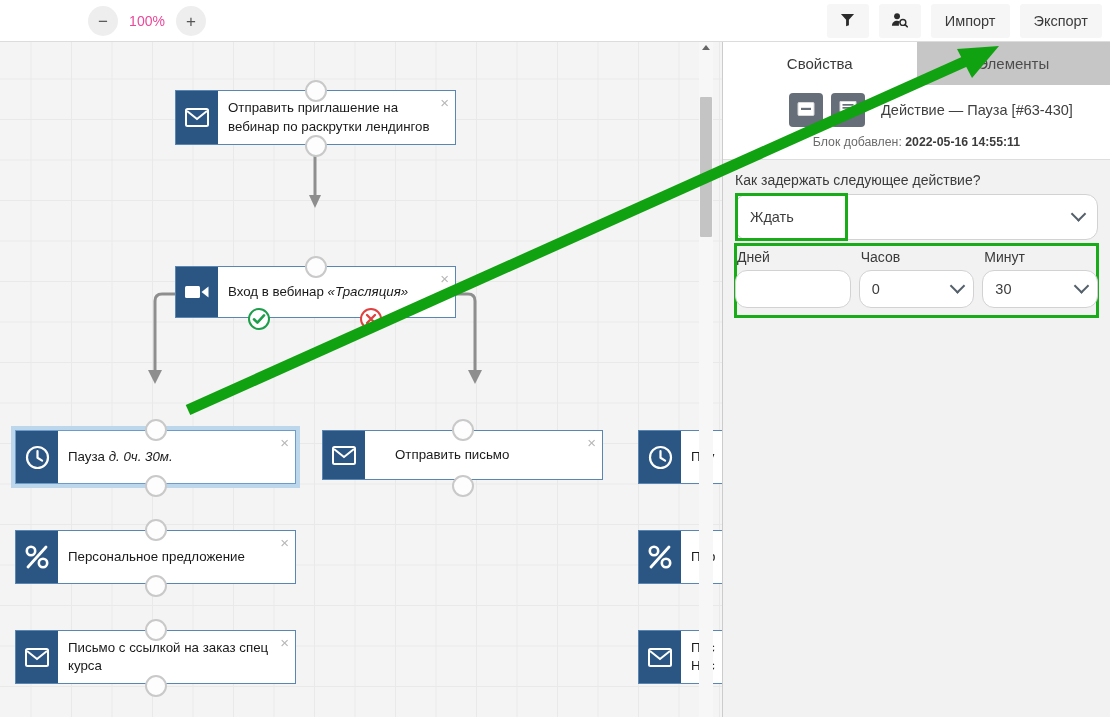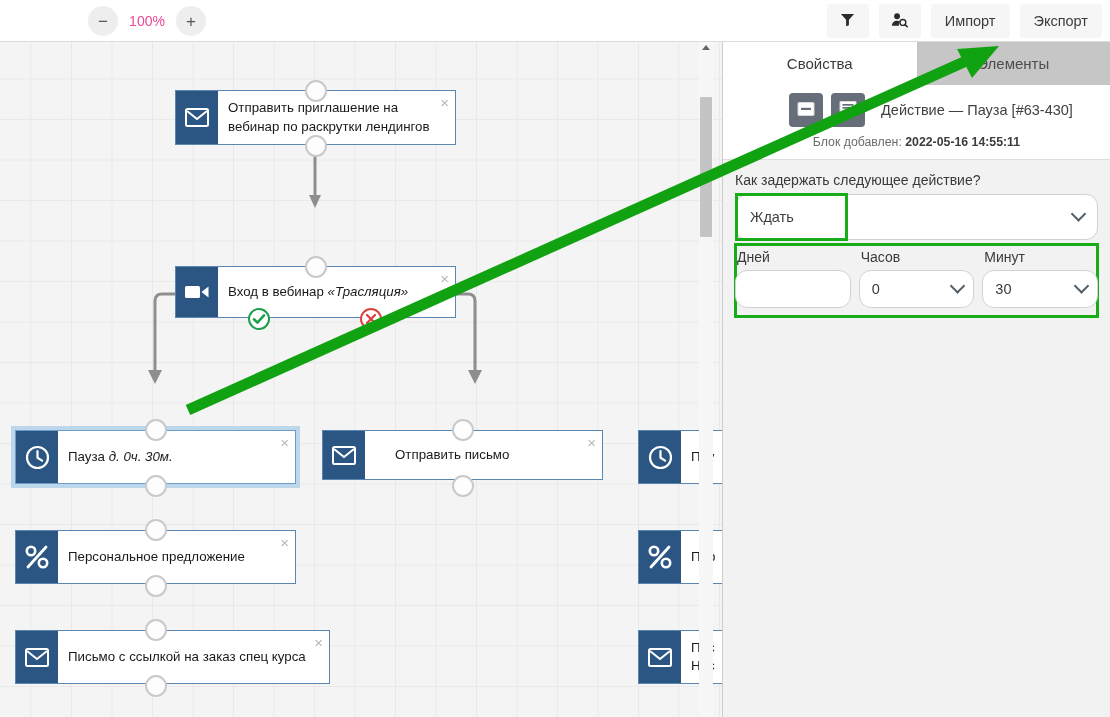--- a/index.html
+++ b/index.html
@@ -290,21 +290,21 @@
         </svg>
       </div>
       <div class="node-body">
         <span class="node-title">Персональное предложение</span>
         <span class="node-close">×</span>
       </div>
       <div class="port" style="left:129px;top:-12px;"></div>
       <div class="port" style="left:129px;top:44px;"></div>
     </div>
 
-    <div class="node" style="left:15px;top:588px;width:315px;height:54px;">
+    <div class="node" style="left:15px;top:588px;width:281px;height:54px;">
       <div class="node-ico">
         <svg width="24" height="19" viewBox="0 0 24 19">
           <rect x="1" y="1" width="22" height="17" rx="1.5" fill="none" stroke="#fff" stroke-width="2"></rect>
           <path d="M2 3 12 11 22 3" fill="none" stroke="#fff" stroke-width="2"></path>
         </svg>
       </div>
       <div class="node-body">
         <span class="node-title">Письмо с ссылкой на заказ спец курса</span>
         <span class="node-close">×</span>
       </div>

